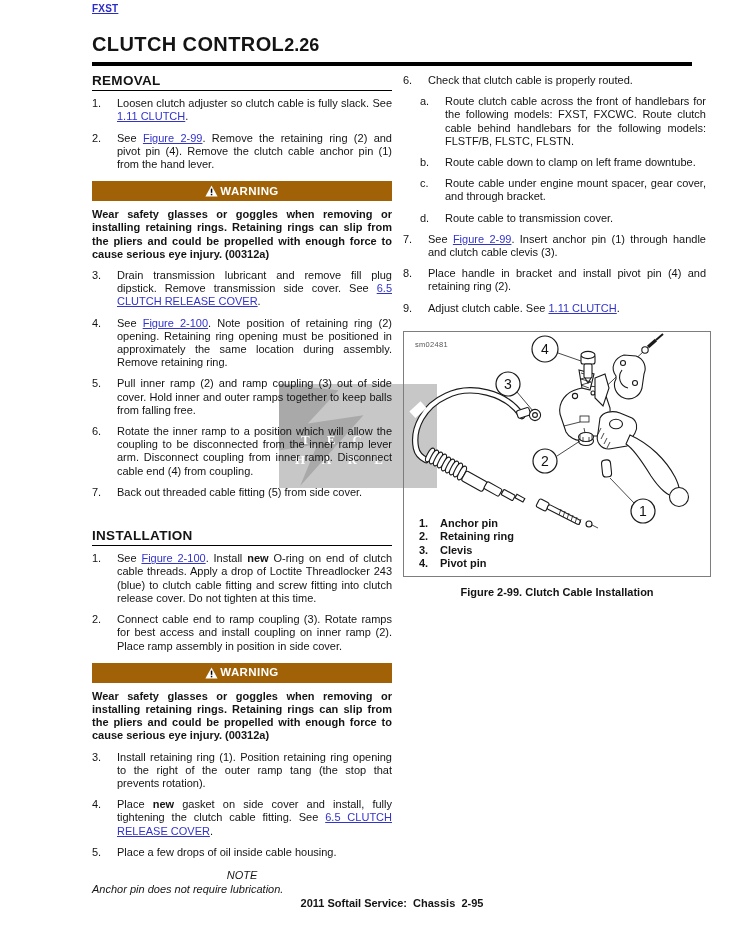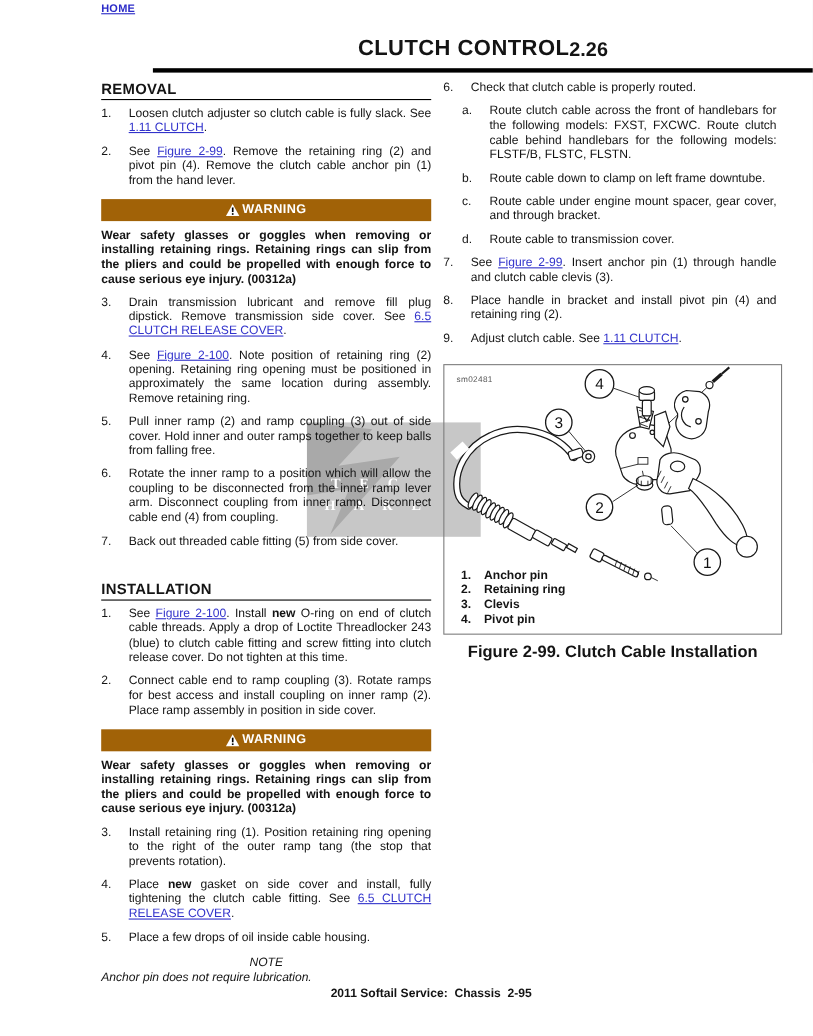--- a/index.html
+++ b/index.html
@@ -2,21 +2,21 @@
 <html><head>
 <meta charset="utf-8">
 <style>
   html,body{margin:0;padding:0;background:#e8e8e8;}
   .page{position:relative;width:739px;height:942px;background:#ffffff;margin:0 auto;
         font-family:"Liberation Sans","DejaVu Sans",sans-serif;color:#141414;overflow:hidden;}
   
   .home-link{position:absolute;left:92px;top:3px;font-size:10px;font-weight:bold;
              color:#2b2bc8;text-decoration:underline;letter-spacing:.2px;}
   .hdr{position:absolute;left:92px;top:33px;width:600px;border-bottom:4px solid #000;
-       padding-bottom:6px;display:flex;justify-content:center;align-items:flex-end;margin-left:47px;}
+       padding-bottom:6px;display:flex;justify-content:flex-start;align-items:flex-end;}
   .title{font-size:20px;font-weight:bold;letter-spacing:.4px;}
   .secnum{font-size:18px;font-weight:bold;}
   
   .col{position:absolute;top:74px;font-size:11px;line-height:13.2px;z-index:2;}
   .col-left{left:92px;width:300px;}
   .col-right{left:403px;width:303px;}
   h2.sec{font-size:13.5px;font-weight:bold;margin:30px 0 4px 0;padding-bottom:3px;
          border-bottom:1.5px solid #000;letter-spacing:.3px;}
   h2.sec.first{margin-top:0;}
   .step{display:flex;margin-top:8px;}
@@ -35,21 +35,21 @@
   .warntext{font-weight:bold;text-align:justify;margin-top:6px;}
   
   .note-label{text-align:center;font-style:italic;margin-top:10px;}
   .note-text{font-style:italic;margin-top:1px;}
   
   .figure{position:relative;margin-top:16px;width:306px;height:244px;border:1px solid #7d7d7d;}
   .figure svg{position:absolute;left:0;top:0;}
   .legend{position:absolute;left:15px;bottom:5px;font-weight:bold;font-size:11px;line-height:13.5px;}
   .legend .lrow{display:flex;}
   .legend .lnum{width:21px;}
-  .caption{width:308px;text-align:center;font-weight:bold;font-size:15px;margin-top:9px;}
+  .caption{width:308px;text-align:center;font-weight:bold;font-size:11px;margin-top:9px;}
   
   .footer{position:absolute;left:92px;top:897px;width:600px;text-align:center;
           font-weight:bold;font-size:11px;white-space:pre;z-index:2;}
   
   .watermark{position:absolute;left:279px;top:384px;width:158px;height:104px;z-index:1;opacity:.75;font-family:Liberation Serif, serif;}
   .wm-bg{position:absolute;inset:0;background:#b5b5b5;}
   .wm-z{position:absolute;left:0;top:0;width:96px;height:104px;background:#8d8d8d;
         clip-path:polygon(0 0,62% 6%,30% 38%,88% 30%,22% 98%,40% 58%,0 64%);}
   .wm-t{position:absolute;color:#fff;font-weight:bold;font-size:13px;letter-spacing:7px;}
   .wm-t1{left:22px;top:48px;}
@@ -60,21 +60,21 @@
   .fig-thin{stroke:#1a1a1a;stroke-width:.8;fill:none;}
   .callout-circle{stroke:#1a1a1a;stroke-width:1.2;fill:#fff;}
   .callout-num{font-size:14px;fill:#111;text-anchor:middle;font-family:"Liberation Sans",sans-serif;}
   .fig-code{font-size:7.5px;fill:#555;letter-spacing:.3px;font-family:"Liberation Sans",sans-serif;}
 </style>
 </head>
 <body>
 
 <div class="page">
 
-  <a class="home-link" href="#">HOME</a>
+  <a class="home-link" href="#">FXST</a>
 
   <div class="hdr">
     <span class="title">CLUTCH CONTROL</span>
     <span class="secnum">2.26</span>
   </div>
 
   <div class="watermark">
     <div class="wm-bg"></div>
     <div class="wm-z"></div>
     <div class="wm-t wm-t1">T E C</div>

